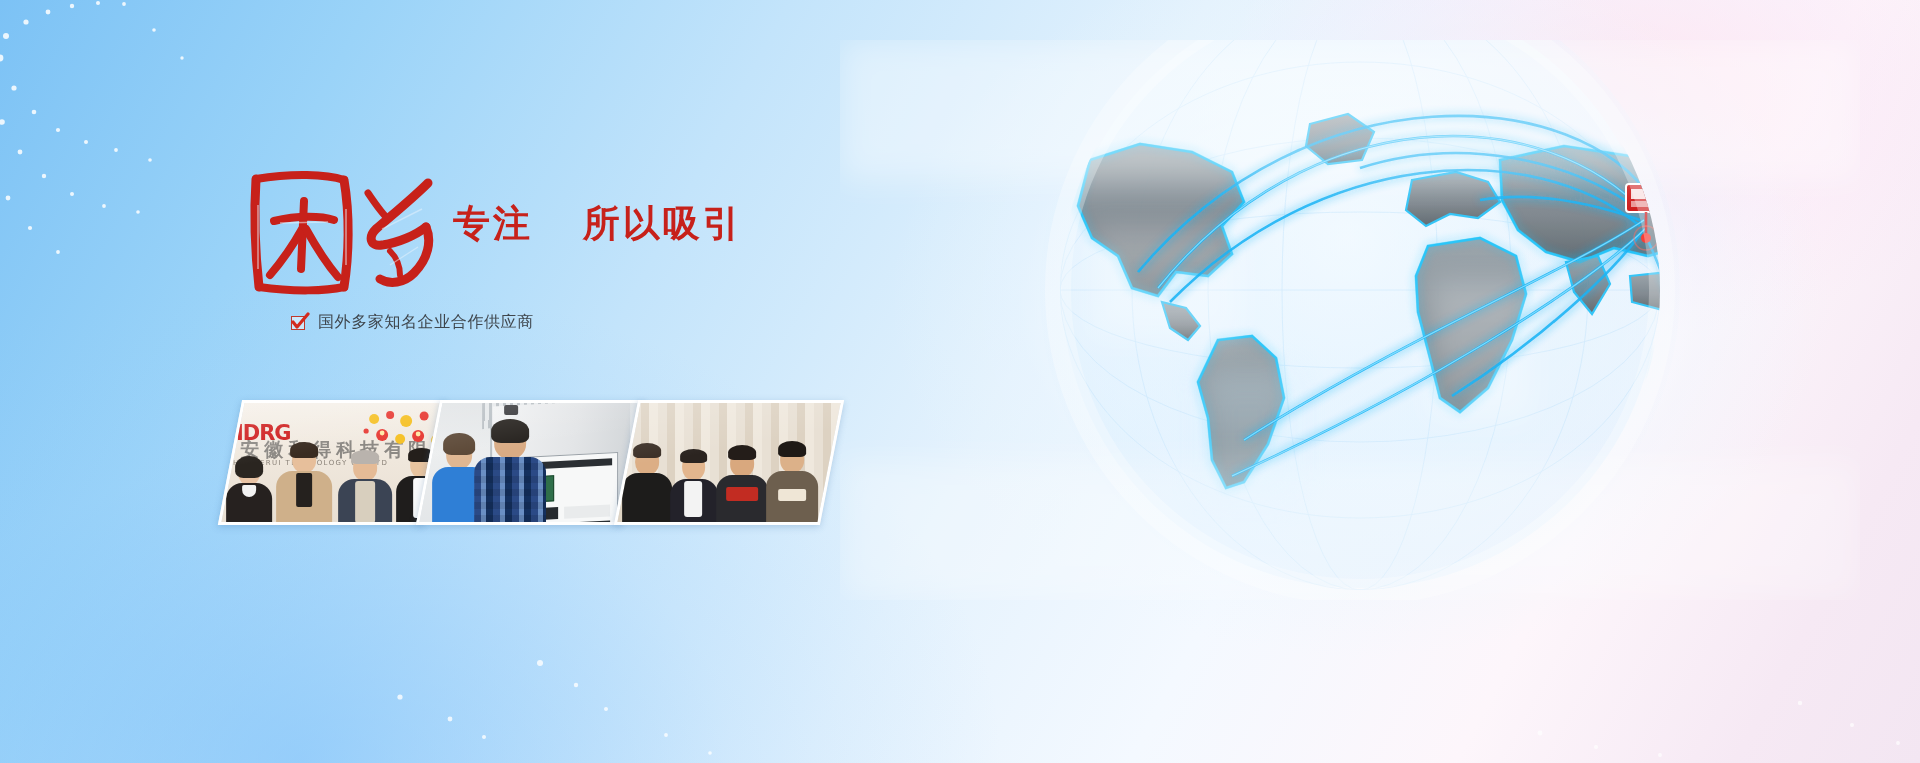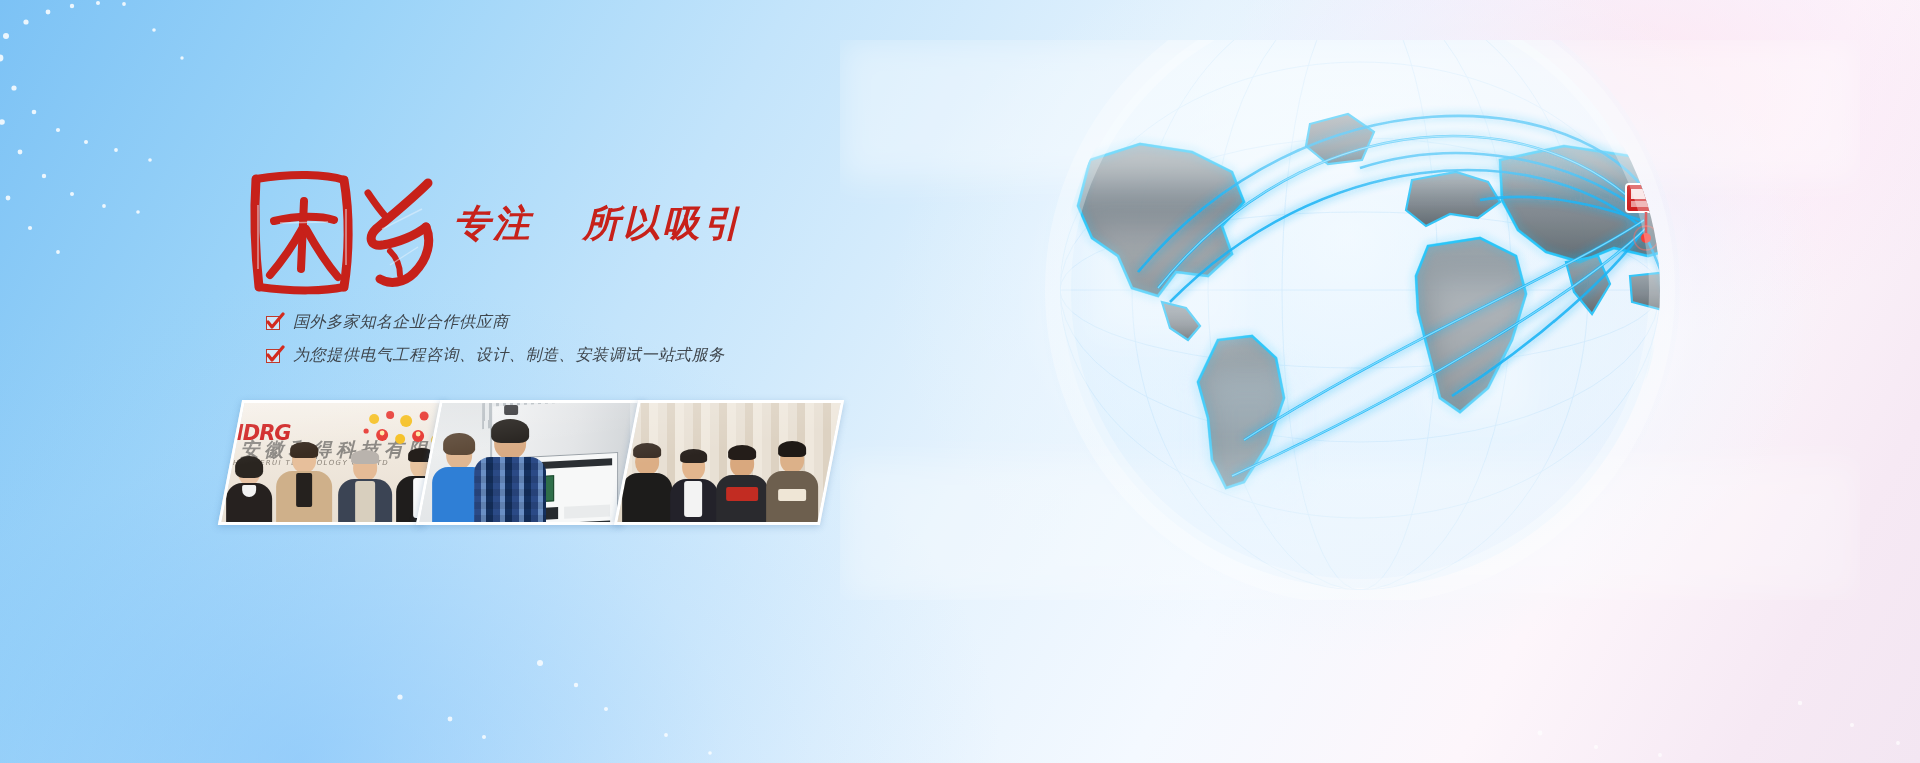--- a/index.html
+++ b/index.html
@@ -12,21 +12,20 @@
 
   #banner {
     position: relative;
     width: 1920px; height: 763px;
     overflow: hidden;
     background:
       radial-gradient(ellipse 620px 470px at 1360px 300px, rgba(255,255,255,0.97) 0%, rgba(255,255,255,0.80) 28%, rgba(235,246,255,0.35) 55%, rgba(255,255,255,0) 76%),
       radial-gradient(ellipse 560px 340px at 1620px 90px, rgba(255,225,238,0.75) 0%, rgba(250,225,245,0.35) 42%, rgba(255,255,255,0) 72%),
       radial-gradient(ellipse 900px 620px at 300px 760px, rgba(120,190,250,0.55) 0%, rgba(150,205,252,0.20) 48%, rgba(255,255,255,0) 78%),
       linear-gradient(118deg, #7cc2f5 0%, #9ad3f8 16%, #c3e4fb 34%, #e4f2fd 52%, #f4f9ff 66%, #fdf6fb 80%, #f6e9f4 92%, #f3e6f2 100%);
-    font-style: italic;
   }
 
   
   .deco-dots { position: absolute; left: 0; top: 0; width: 420px; height: 330px; }
   .deco-dots-bottom { position: absolute; left: 380px; bottom: 0; width: 360px; height: 140px; }
   .deco-dots-right { position: absolute; right: 0; bottom: 0; width: 420px; height: 220px; }
 
   
   .globe-wrap {
     position: absolute;
@@ -79,20 +78,21 @@
     white-space: nowrap;
     text-shadow: 0 1px 2px rgba(255,255,255,0.85);
   }
 
   
   .bullets { position: absolute; left: 266px; top: 312px; }
   .bullet {
     display: flex;
     align-items: center;
     margin-bottom: 12px;
+    margin-left: 25px;
   }
   .check-box {
     position: relative;
     width: 14px; height: 14px;
     flex: 0 0 auto;
     border: 1px solid #c0392b;
     background: rgba(255,255,255,0.45);
     margin-right: 13px;
   }
   .check-box svg { position: absolute; left: -2px; top: -5px; }
@@ -412,28 +412,20 @@
 
       <div class="bullet">
         <span class="check-box">
           <svg width="20" height="20" viewBox="0 0 20 20">
             <path d="M3 10 L7 15 L18 2" fill="none" stroke="#d32a1e" stroke-width="3.2" stroke-linecap="round" stroke-linejoin="round"></path>
           </svg>
         </span>
         <span class="bullet-text">国外多家知名企业合作供应商</span>
       </div>
 
-      <div class="bullet">
-        <span class="check-box">
-          <svg width="20" height="20" viewBox="0 0 20 20">
-            <path d="M3 10 L7 15 L18 2" fill="none" stroke="#d32a1e" stroke-width="3.2" stroke-linecap="round" stroke-linejoin="round"></path>
-          </svg>
-        </span>
-        <span class="bullet-text">为您提供电气工程咨询、设计、制造、安装调试一站式服务</span>
-      </div>
     </div>
 
     <div class="photos">
 
       <div class="photo" id="photo-1">
         <div class="photo-inner">
           <div class="scene-wall"></div>
           <div class="hdrg-logo">HDRG</div>
           <div class="hdrg-cn">安徽和得科技有限</div>
           <div class="hdrg-sub">ANHUI HERUI TECHNOLOGY CO.,LTD</div>

